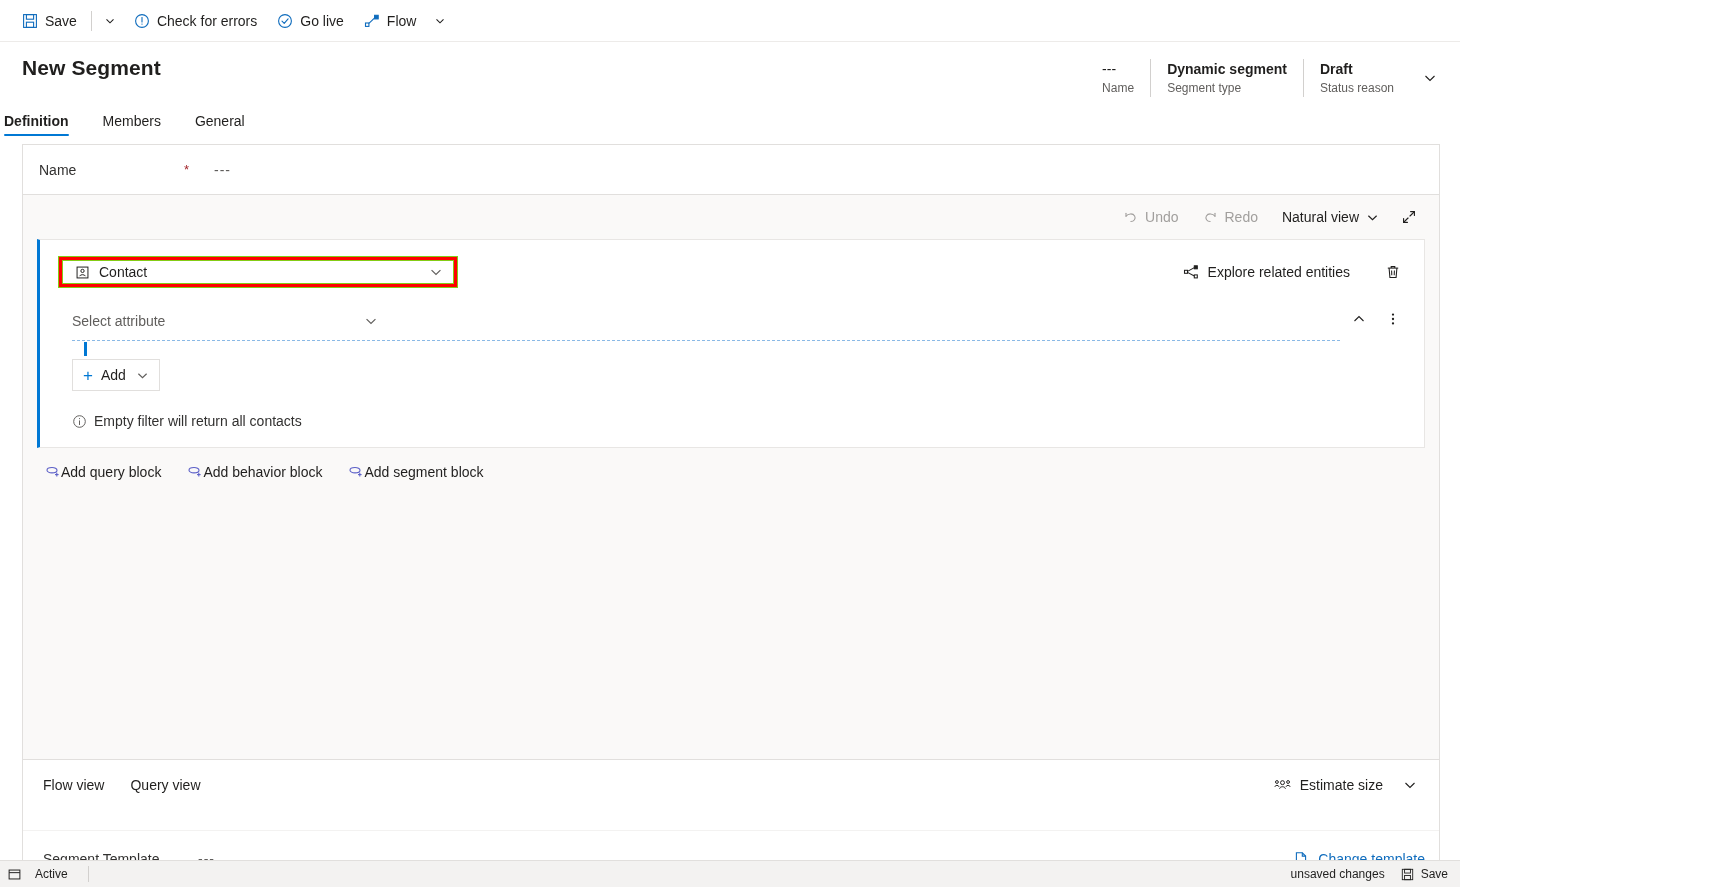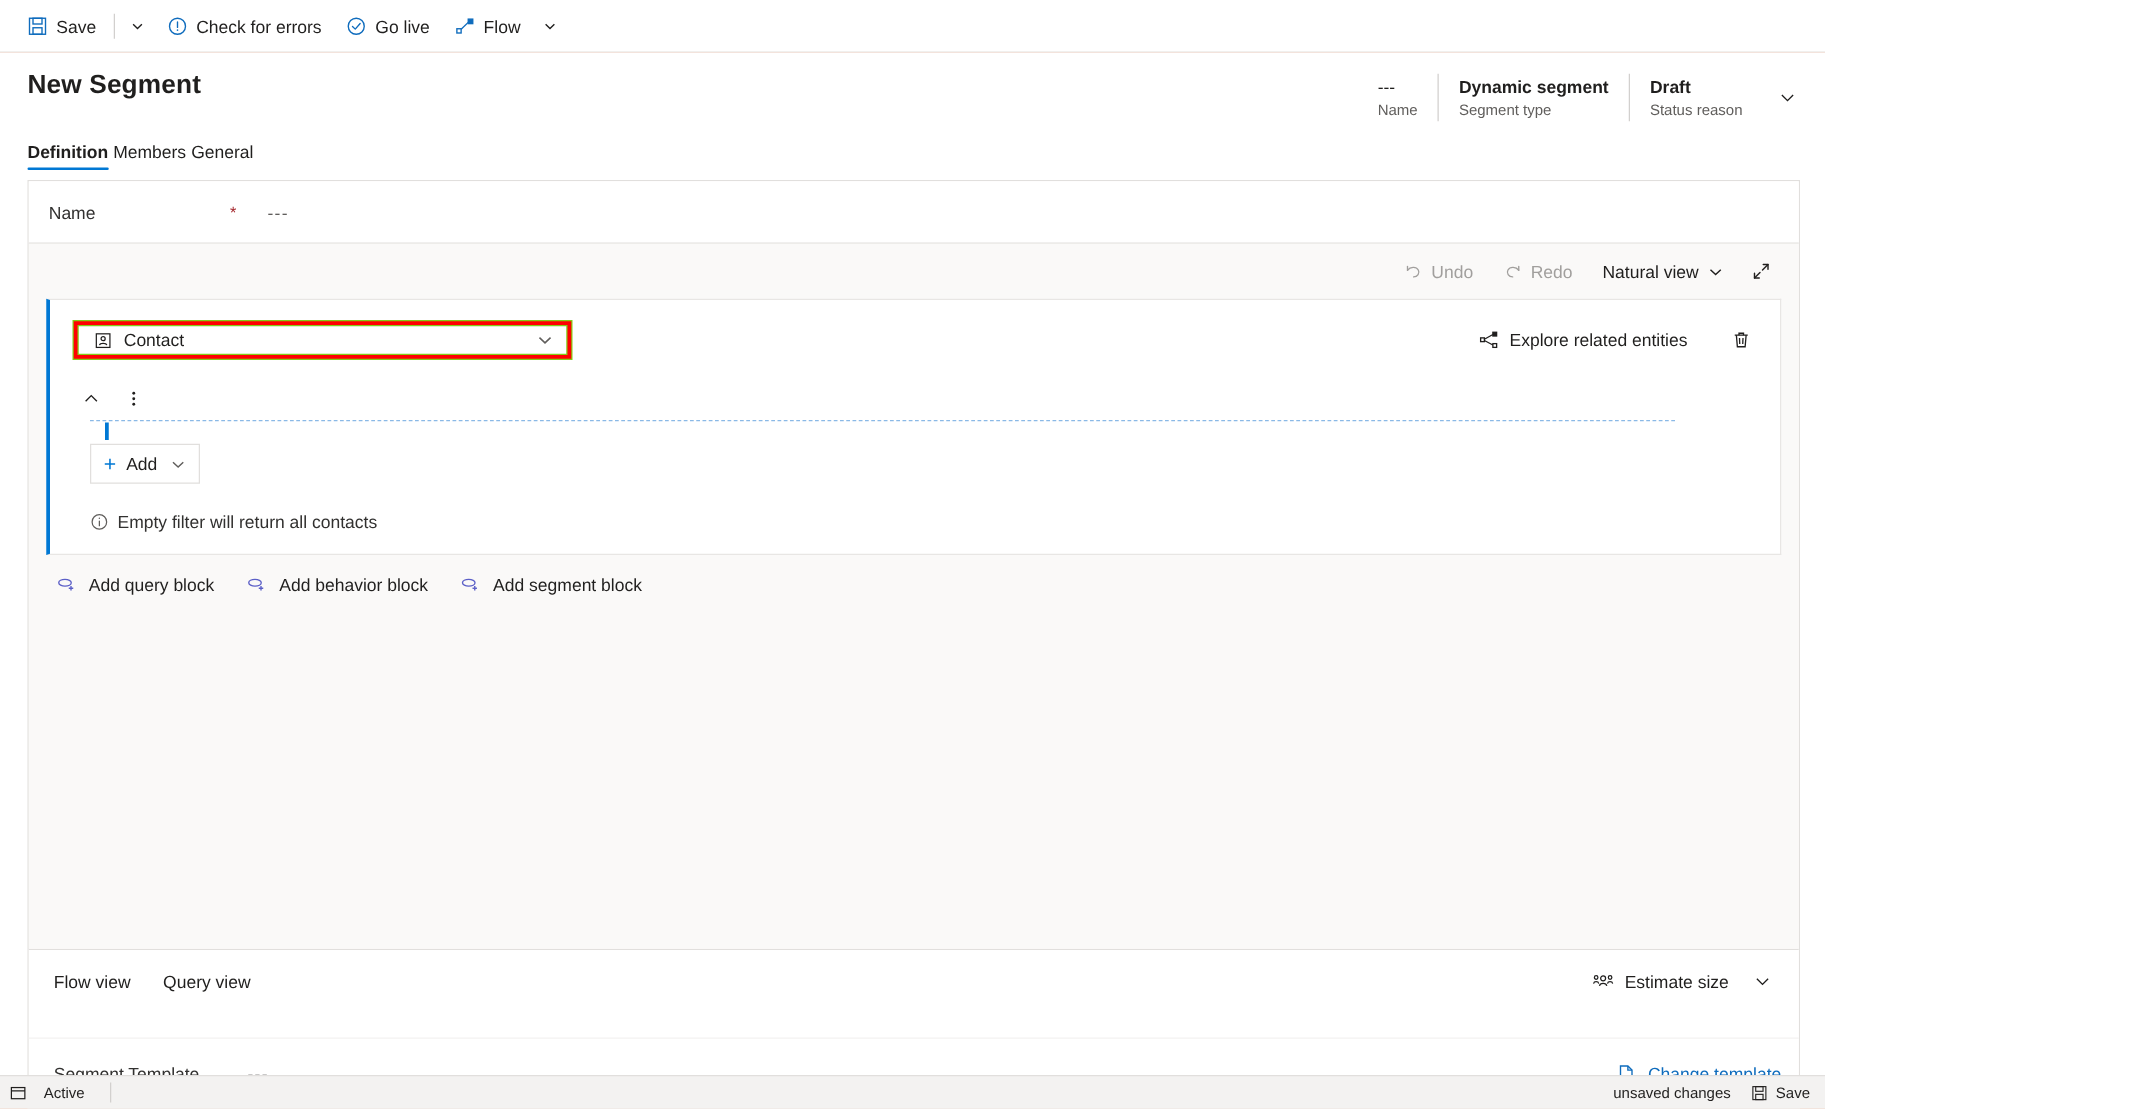--- a/index.html
+++ b/index.html
@@ -43,22 +43,22 @@
   .hdr-field { padding: 0 16px; display: flex; flex-direction: column; justify-content: center; min-width: 60px; }
   .hdr-field + .hdr-field { border-left: 1px solid #d2d0ce; }
   .hdr-val { font-size: 14px; color: #201f1e; line-height: 20px; }
   .hdr-val.b { font-weight: 700; }
   .hdr-lbl { font-size: 12px; color: #605e5c; line-height: 17px; margin-top: 1px; }
   .hdr-chev { display:flex; align-items:center; padding: 0 6px 0 12px; color:#201f1e; }
 
   
   .tabs {
     flex: 0 0 36px;
-    display: flex; align-items: flex-end; gap: 4px;
-    padding-left: 22px;
+    display: flex; align-items: flex-end; gap: 34px;
+    padding-left: 4px;
     background: #fff;
   }
   .tab { font-size: 14px; color: #201f1e; padding-bottom: 7px; position: relative; cursor: default; white-space: nowrap; }
   .tab.active { font-weight: 700; }
   .tab.active::after {
     content: ""; position: absolute; left: 0; right: 0; bottom: 0;
     height: 2px; background: #0078d4; border-radius: 1px;
   }
 
   
@@ -161,21 +161,21 @@
     display:flex; align-items:center; gap: 8px;
     padding: 0 10px;
     font-size: 14px; color: #201f1e;
   }
   .plus { color: #0078d4; font-size: 17px; line-height: 1; font-weight: 400; }
   .add-btn .chev { margin-left: auto; color:#605e5c; }
 
   .empty-note { display:flex; align-items:center; gap: 7px; margin-top: 22px; margin-left: 14px; font-size: 14px; color: #323130; }
 
   .block-links { display:flex; align-items:center; gap: 26px; padding: 16px 0 0 22px; font-size: 14px; }
-  .block-link { display:flex; align-items:center; gap: 10px; color:#201f1e; cursor: default; }
+  .block-link { display:flex; align-items:center; color:#201f1e; cursor: default; }
 
   
   .foot {
     flex: 0 0 auto;
     border-top: 1px solid #e1dfdd;
     background: #fff;
   }
   .foot-row1 {
     height: 50px;
     display: flex; justify-content: space-between;
@@ -402,20 +402,28 @@
                       <path d="M4.1 4.1 L4.9 13.4 L11.1 13.4 L11.9 4.1"></path>
                       <path d="M6.6 6.4 L6.8 11.2"></path>
                         <path d="M9.4 6.4 L9.2 11.2"></path>
                     </svg>
                   </span>
                 </div>
               </div>
             </div>
 
             <div class="attr-row">
+              <div class="attr-select">
+                <span>Select attribute</span>
+                <span class="icn chev">
+                  <svg width="14" height="14" viewBox="0 0 12 12" fill="none" stroke="#605e5c" stroke-width="1.05">
+                      <path d="M2.2 4.4 L6 8 L9.8 4.4"></path>
+                    </svg>
+                </span>
+              </div>
               <div class="attr-right">
                 <div class="icon-btn">
                   <span class="icn">
                     <svg width="16" height="16" viewBox="0 0 16 16" fill="none" stroke="#201f1e" stroke-width="1.1">
                         <path d="M3.5 10 L8 5.5 L12.5 10"></path>
                       </svg>
                   </span>
                 </div>
                 <div class="icon-btn">
                   <span class="icn">

